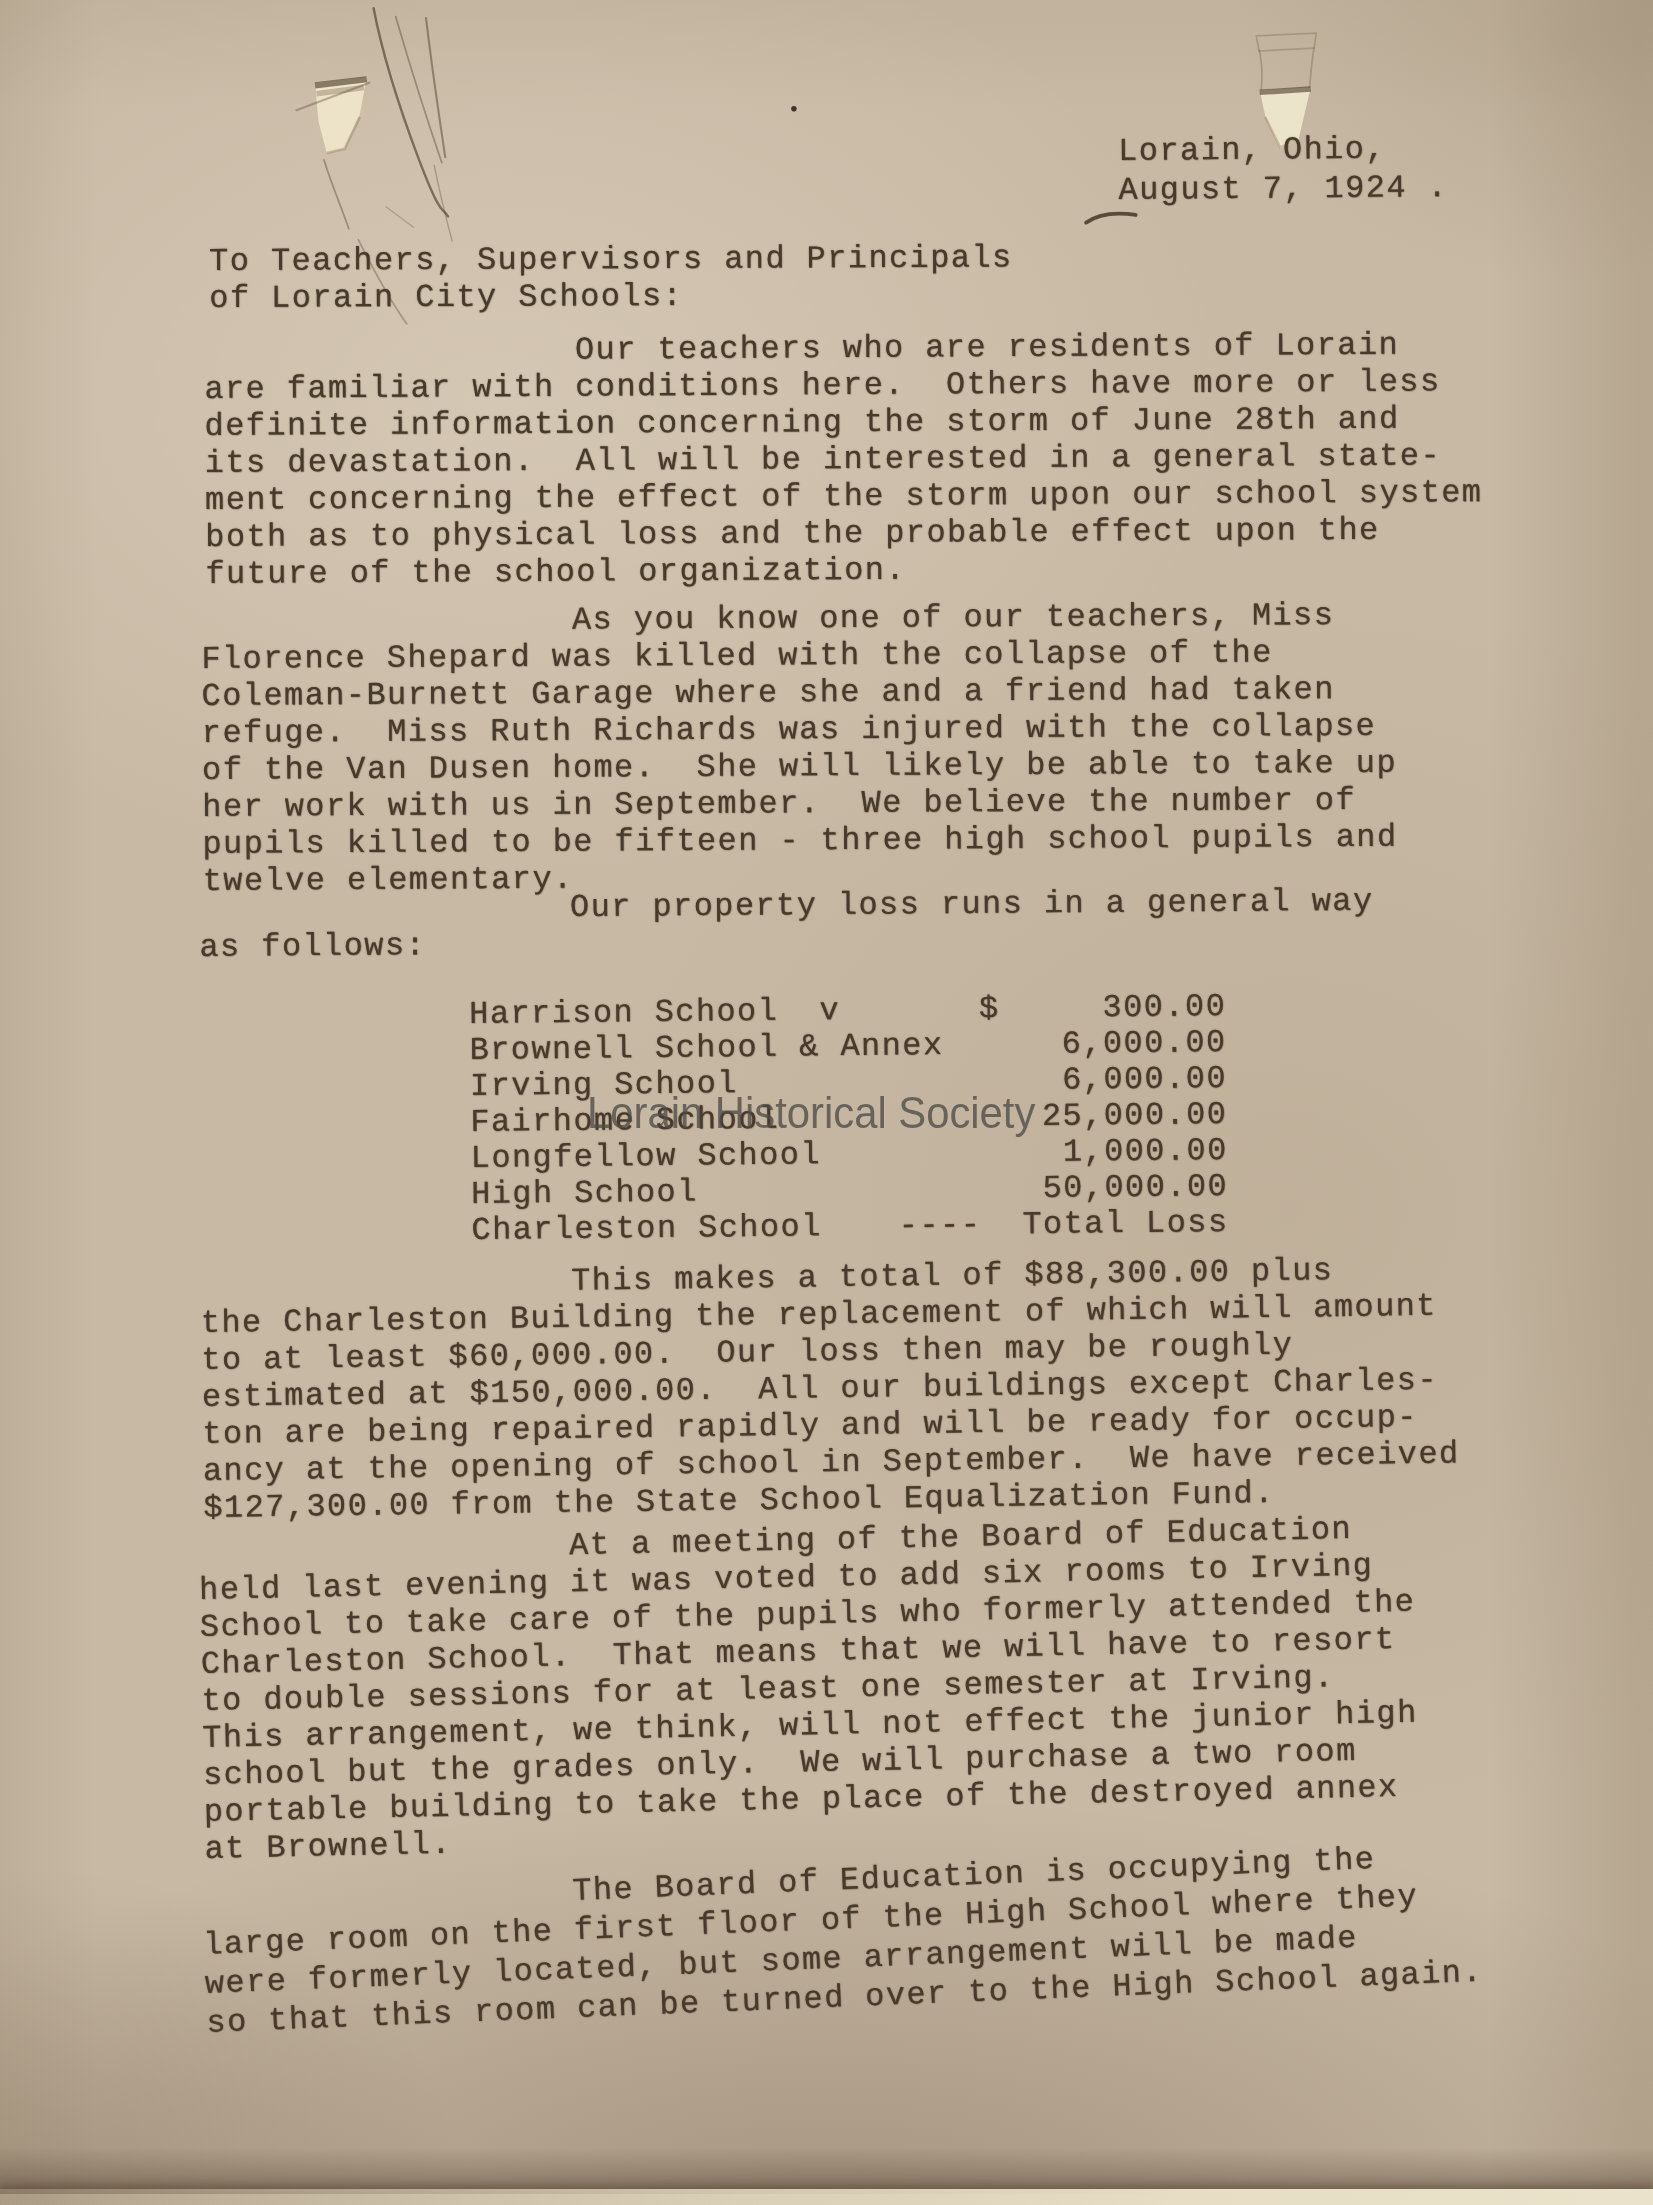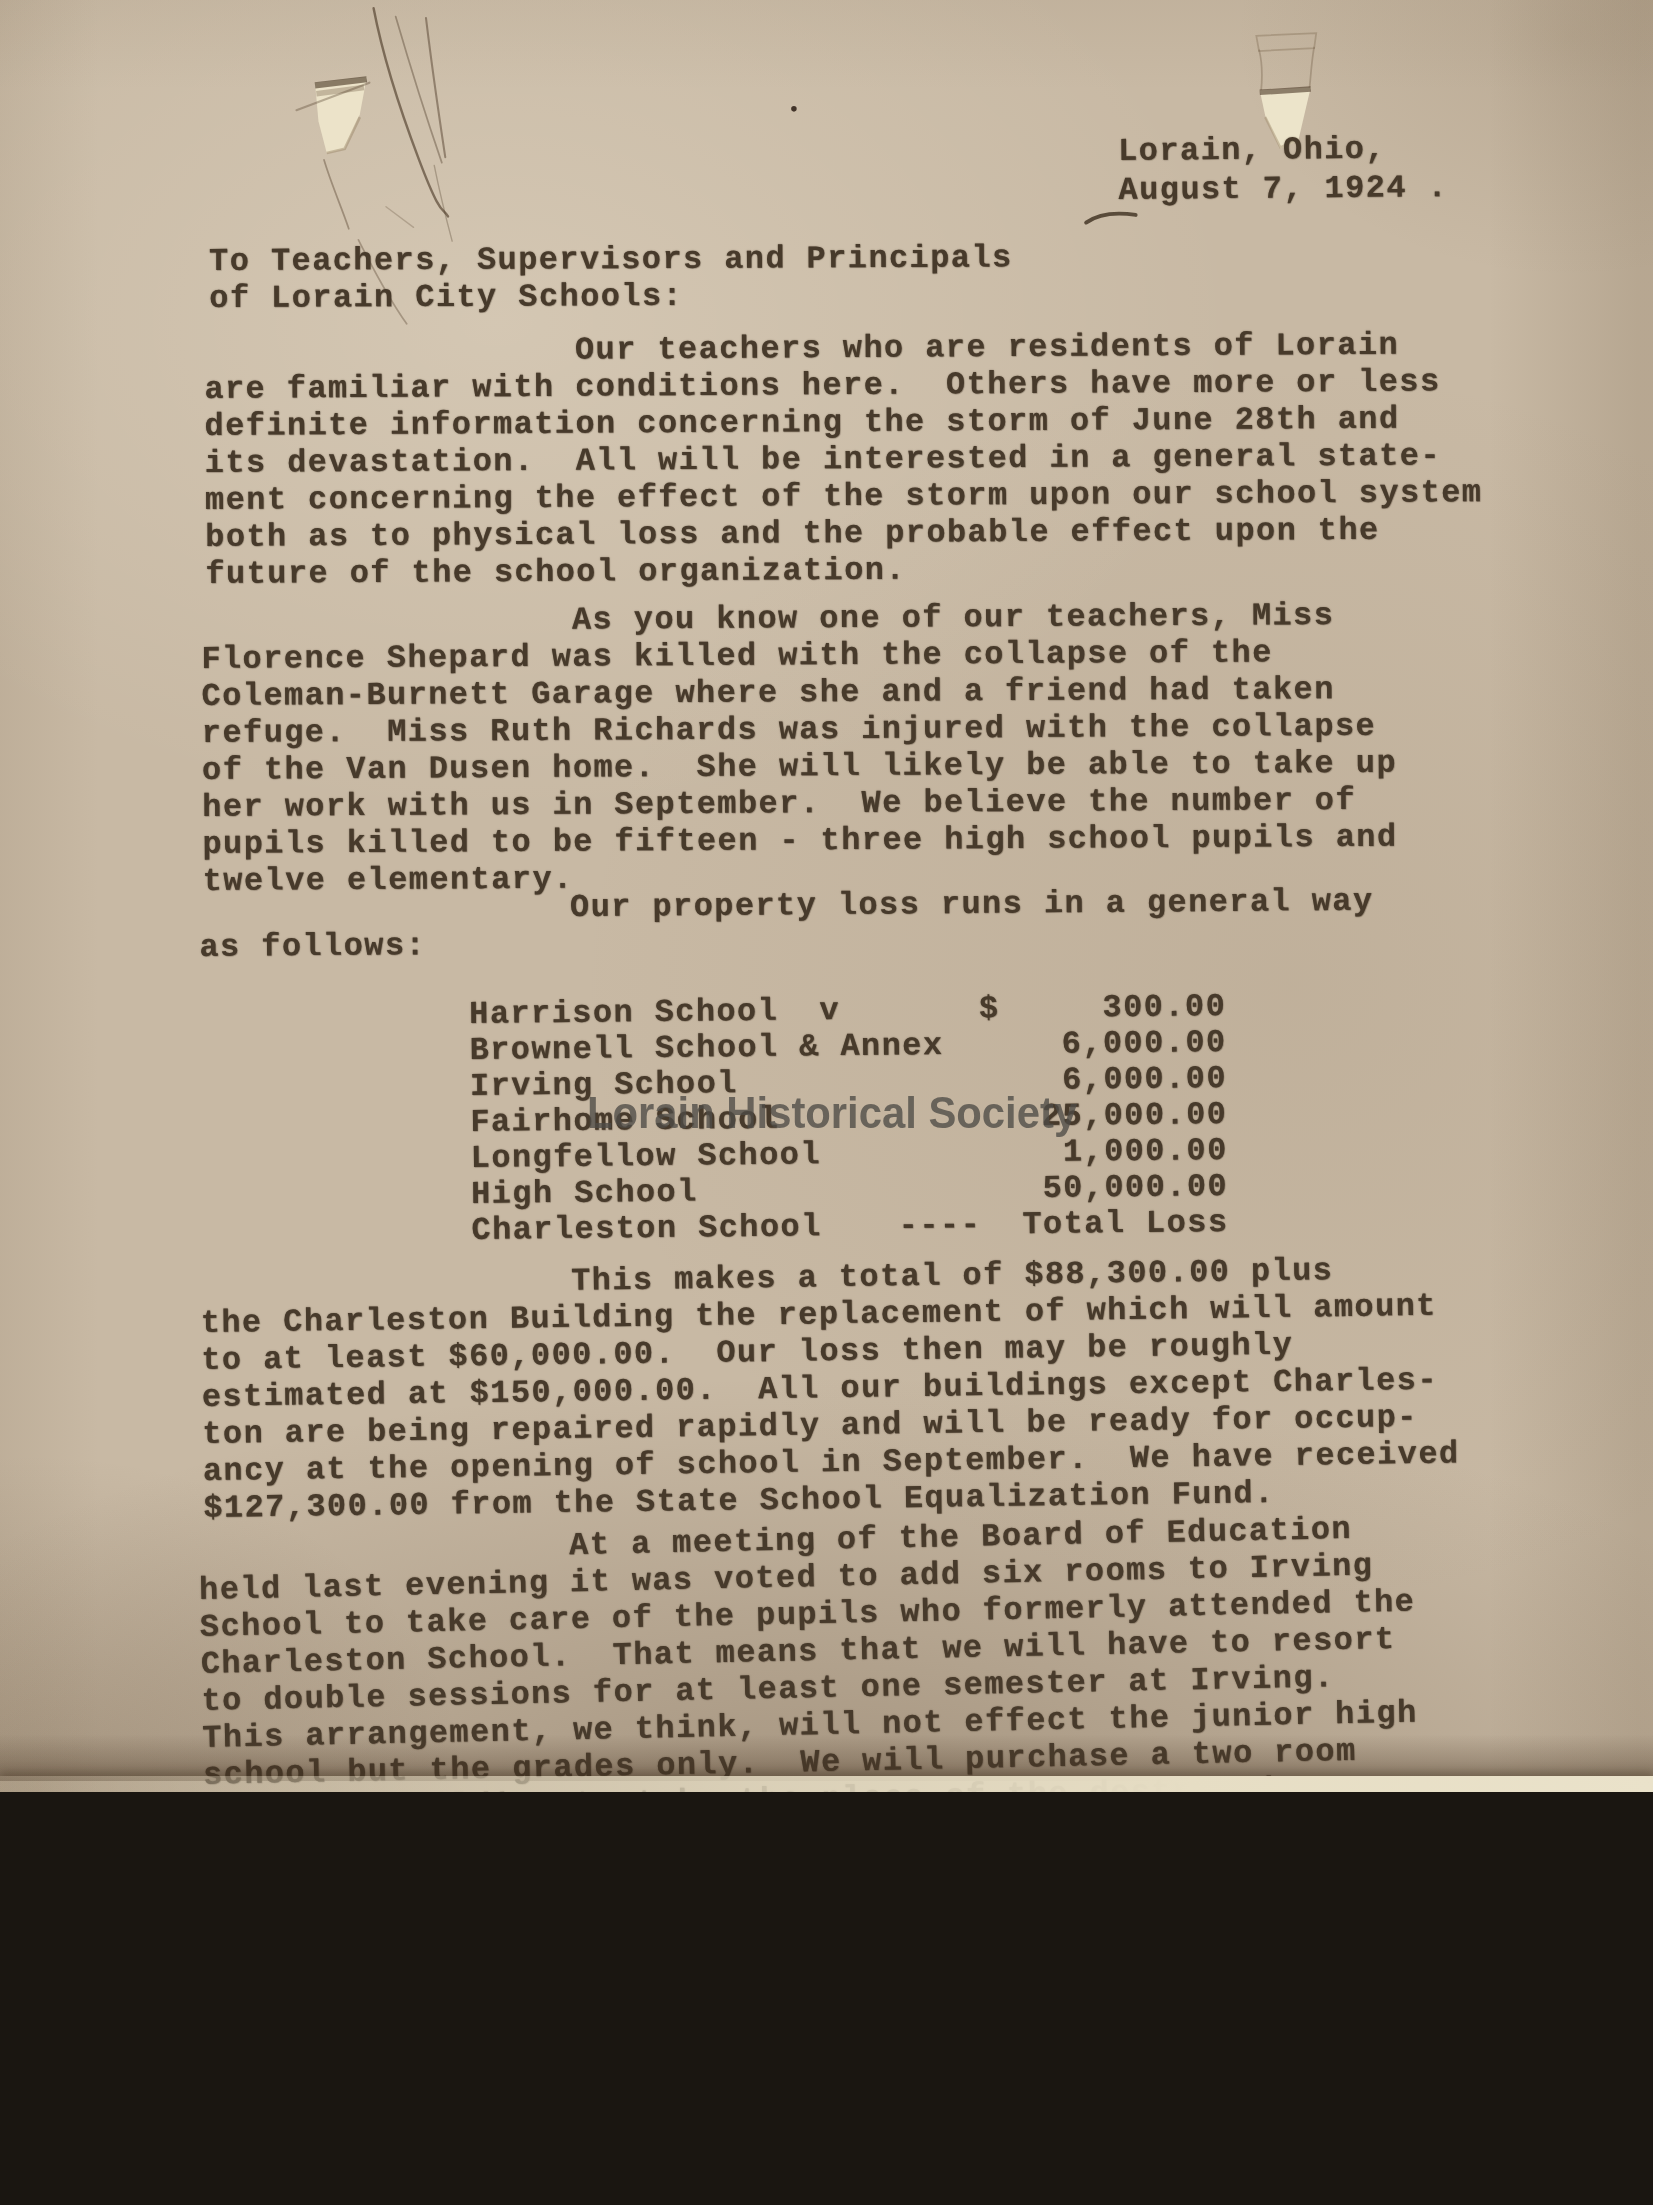--- a/index.html
+++ b/index.html
@@ -1,30 +1,29 @@
 <!DOCTYPE html>
 <html style="font-size:11px"><head>
 <meta charset="utf-8">
 <style>
   html,body{margin:0;padding:0;background:#1a1611;}
   .page{
     position:relative;
-    width:1654px;height:1792px;
+    width:1654px;height:2205px;
     overflow:hidden;
     background-color:#c8b9a4;
     background-image:
       radial-gradient(ellipse 1240px 827px at 30% 18%, rgba(255,248,232,0.22), rgba(255,248,232,0) 60%),
       radial-gradient(ellipse 1103px 965px at 78% 55%, rgba(120,98,72,0.10), rgba(120,98,72,0) 65%),
       radial-gradient(ellipse 1516px 620px at 50% 101%, rgba(86,66,45,0.30), rgba(86,66,45,0) 70%),
       radial-gradient(ellipse 620px 482px at 2% 100%, rgba(90,70,48,0.25), rgba(90,70,48,0) 70%),
       radial-gradient(ellipse 482px 345px at 95% 2%, rgba(110,90,65,0.14), rgba(110,90,65,0) 70%),
       linear-gradient(to right, rgba(105,85,60,0.10), rgba(105,85,60,0) 6%, rgba(105,85,60,0) 90%, rgba(105,85,60,0.18) 99%),
       linear-gradient(to bottom, rgba(115,95,70,0.08), rgba(115,95,70,0) 5%);
     font-family:"Liberation Mono","DejaVu Sans Mono",monospace;
-    font-weight:bold;
   }
   .tw{
     position:absolute;
     font-size:32px;
     line-height:37px;
     letter-spacing:1.4px;
     color:#473a2b;
     text-shadow:0 0 1.4px rgba(64,50,36,0.65), 0.7px 0.7px 0 rgba(64,50,36,0.22);
   }
   .tline{white-space:pre;}

